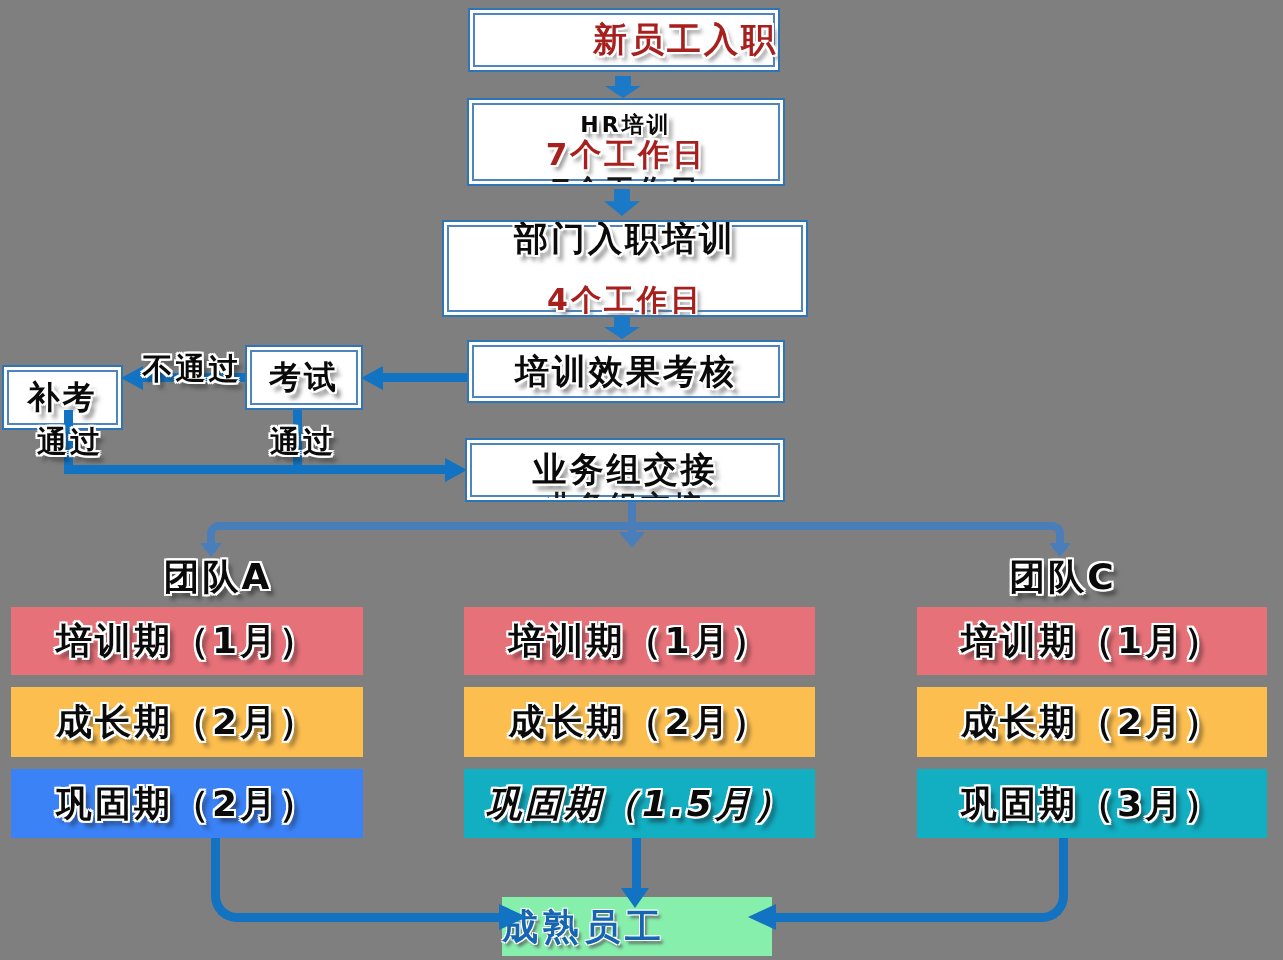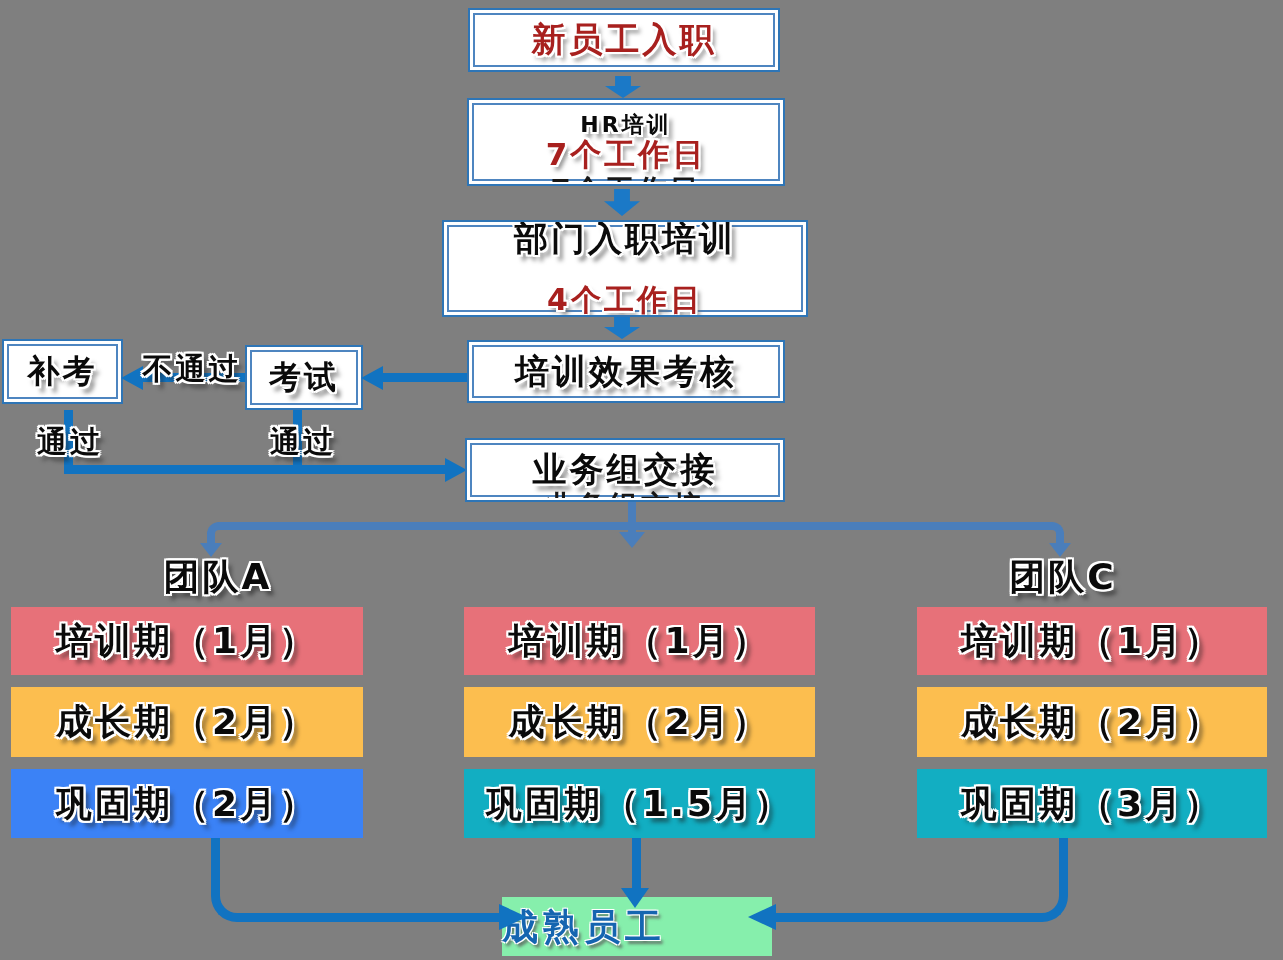--- a/index.html
+++ b/index.html
@@ -69,21 +69,21 @@
     font-weight:bold;color:#161616;font-size:29px;line-height:1;display:block;margin-top:1px;
     letter-spacing:3px;white-space:nowrap;
   }
   .z2{z-index:2;}
 </style>
 </head>
 <body>
 
 <div class="canvas">
 
-  <div class="dbox" style="left:468px;top:8px;width:312px;height:64px;">
+  <div class="dbox" style="left:468px;top:8px;width:312px;height:64px;align-items:flex-end;">
     <span class="t t-red" style="font-size:34px;">新员工入职</span>
   </div>
 
   <div class="blockarrow" style="left:605px;top:76px;width:36px;height:22px;"></div>
 
   <div class="dbox" style="left:467px;top:98px;width:318px;height:88px;">
     <span class="t t-black" style="font-size:22px;">HR培训</span>
     <span class="t t-red" style="font-size:31px;">7个工作日</span>
     <div class="artifact">
         <span>7个工作日</span>
@@ -99,21 +99,21 @@
 
   <div class="blockarrow" style="left:604px;top:317px;width:36px;height:22px;"></div>
 
   <div class="dbox" style="left:467px;top:340px;width:318px;height:63px;">
     <span class="t t-black" style="font-size:34px;">培训效果考核</span>
   </div>
 
   <div class="dbox" style="left:245px;top:345px;width:118px;height:65px;">
     <span class="t t-black" style="font-size:32px;">考试</span>
   </div>
-  <div class="dbox" style="left:2px;top:339px;width:121px;height:65px;">
+  <div class="dbox" style="left:2px;top:365px;width:121px;height:65px;">
     <span class="t t-black" style="font-size:32px;">补考</span>
   </div>
 
   <div class="ln" style="left:383px;top:373px;width:84px;height:9px;"></div>
   <div class="tri" style="left:361px;top:366px;border-top:12px solid transparent;border-bottom:12px solid transparent;border-right:22px solid #1173C1;"></div>
 
   <div class="ln" style="left:141px;top:373px;width:104px;height:9px;"></div>
   <div class="tri" style="left:121px;top:366px;border-top:12px solid transparent;border-bottom:12px solid transparent;border-right:22px solid #1173C1;"></div>
   <div class="lbl t t-black" style="left:136px;top:352px;width:112px;font-size:30px;">不通过</div>
 
@@ -149,21 +149,21 @@
   <div class="phasebar" style="left: 11px; top: 769px; width: 352px; height: 69px; background: #3b82f6;">
     <span class="t t-black" style="font-size:36px;">巩固期（2月）</span>
   </div>
 
   <div class="phasebar" style="left: 464px; top: 607px; width: 351px; height: 68px; background: rgb(231, 113, 121);">
     <span class="t t-black" style="font-size:36px;">培训期（1月）</span>
   </div>
   <div class="phasebar" style="left: 464px; top: 687px; width: 351px; height: 70px; background: rgb(252, 190, 79);">
     <span class="t t-black" style="font-size:36px;">成长期（2月）</span>
   </div>
-  <div class="phasebar" style="left: 464px; top: 769px; width: 351px; height: 69px; background: rgb(18, 174, 194);">
+  <div class="phasebar" style="left: 464px; top: 769px; width: 351px; height: 69px; background: rgb(18, 174, 194); font-style: italic;">
     <span class="t t-black" style="font-size:36px;">巩固期（1.5月）</span>
   </div>
 
   <div class="phasebar" style="left: 917px; top: 607px; width: 350px; height: 68px; background: rgb(231, 113, 121);">
     <span class="t t-black" style="font-size:36px;">培训期（1月）</span>
   </div>
   <div class="phasebar" style="left: 917px; top: 687px; width: 350px; height: 70px; background: rgb(252, 190, 79);">
     <span class="t t-black" style="font-size:36px;">成长期（2月）</span>
   </div>
   <div class="phasebar" style="left: 917px; top: 769px; width: 350px; height: 69px; background: rgb(18, 174, 194);">

